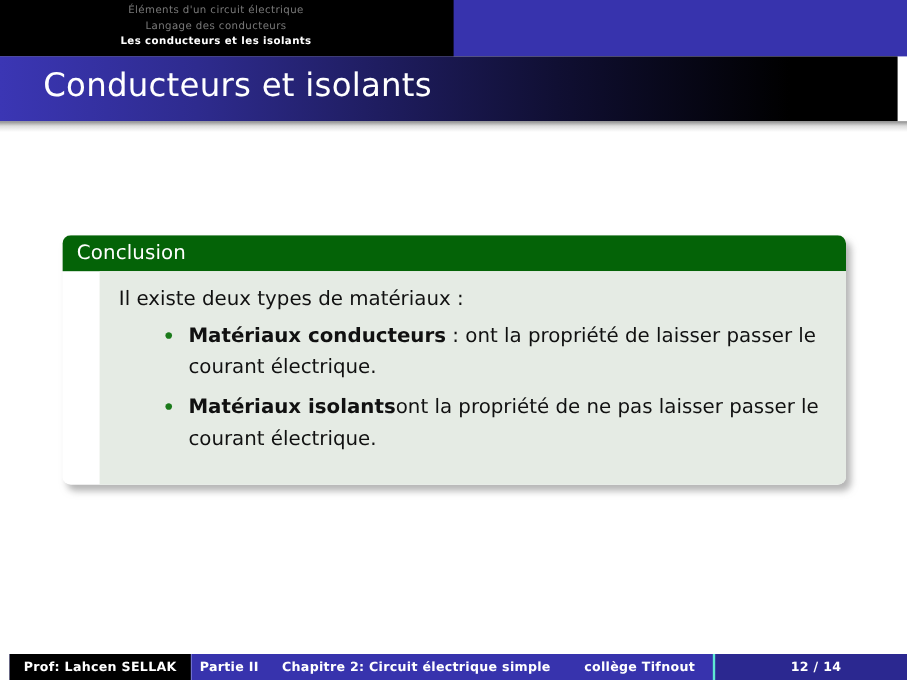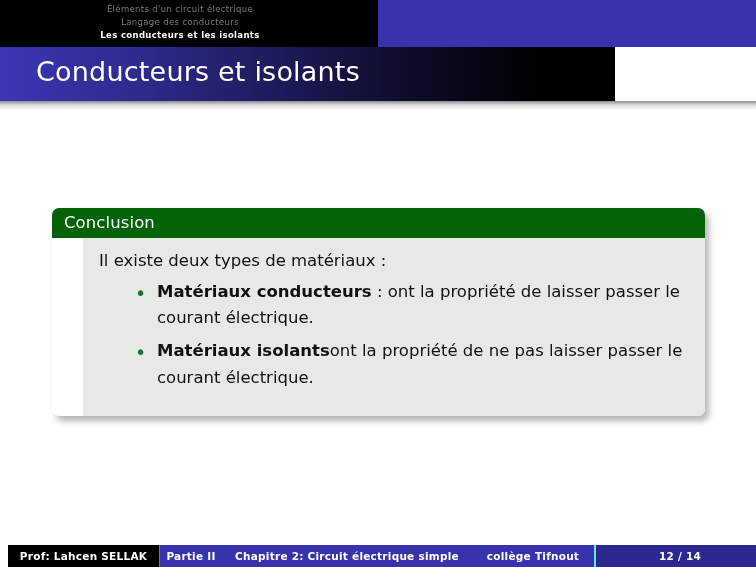--- a/index.html
+++ b/index.html
@@ -44,21 +44,21 @@
   .nav-line.first { padding-top: 3px; }
   .nav-line.active {
     color: #ffffff;
     font-weight: bold;
   }
 
   
   .titlebar {
     position: absolute;
     left: 0; top: 47px;
-    width: 615px;
+    width: 748px;
     height: 54px;
     background: linear-gradient(to right, #3b36b4 0%, #2e2b8e 22%, #100f33 62%, #000000 88%, #000000 100%);
   }
   .titlebar-text {
     position: absolute;
     left: 36px;
     top: 9px;
     font-size: 27px;
     color: #ffffff;
     font-weight: normal;
@@ -70,21 +70,21 @@
     left: 0; top: 101px;
     width: 756px;
     height: 9px;
     background: linear-gradient(to bottom, rgba(120,120,120,0.85) 0%, rgba(180,180,180,0.45) 45%, rgba(255,255,255,0) 100%);
   }
 
   
   .block {
     position: absolute;
     left: 52px;
-    top: 208px;
+    top: 196px;
     width: 653px;
     border-radius: 7px;
     box-shadow: 4px 5px 6px rgba(120,120,120,0.55);
     overflow: hidden;
   }
   .block-title {
     background: #046307;
     color: #ffffff;
     font-size: 16.5px;
     padding: 5px 12px 6px 12px;

